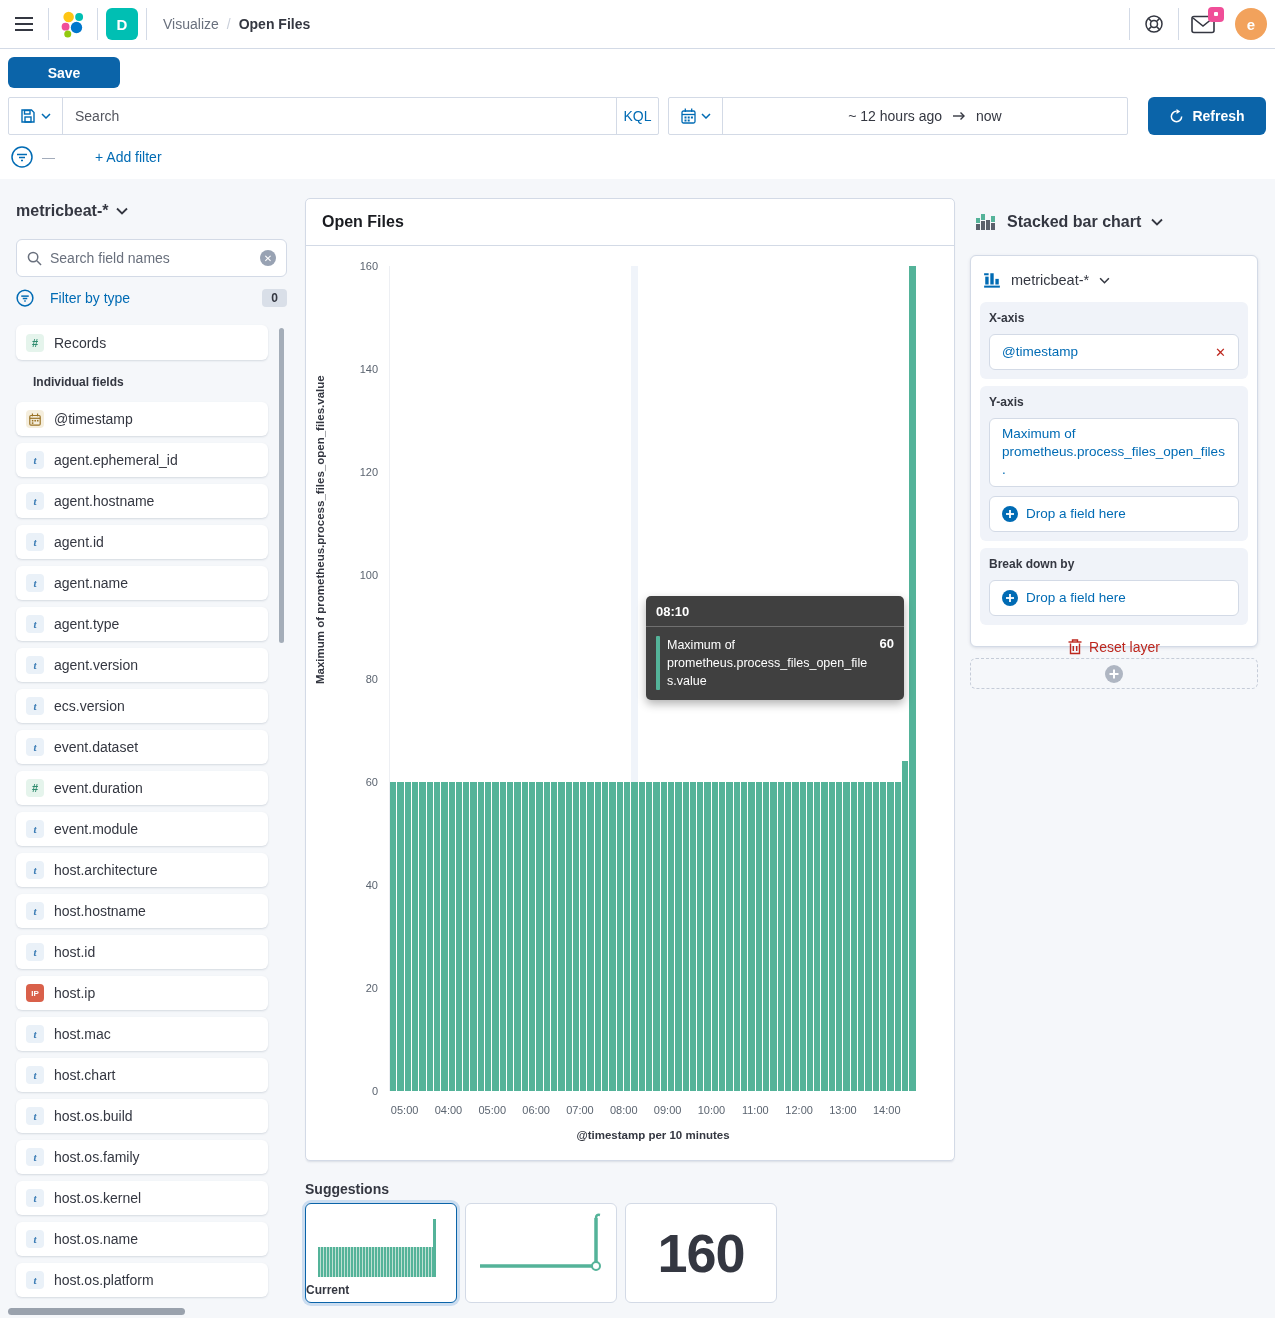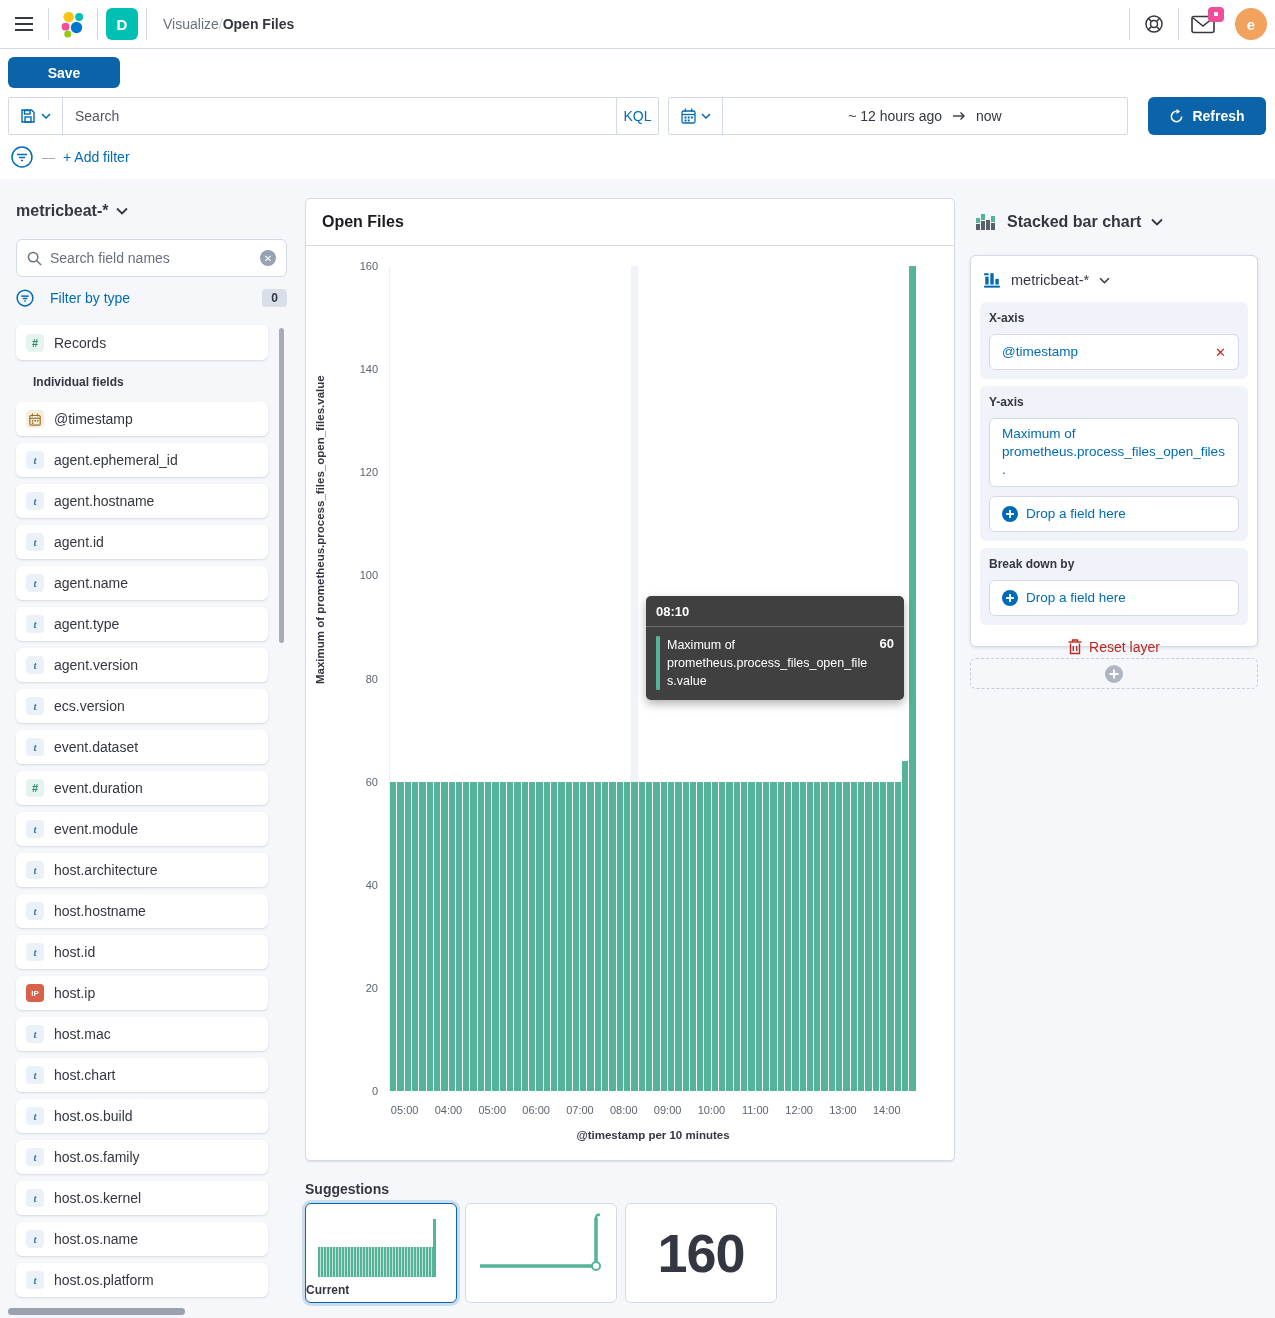--- a/index.html
+++ b/index.html
@@ -7,21 +7,21 @@
   body { font-family:"Liberation Sans","DejaVu Sans",sans-serif; background:#fff; color:#343741; }
   #app { position:relative; width:1275px; height:1318px; overflow:hidden; background:#fff; }
 
   
   .top-bar { position:absolute; left:0; top:0; width:1275px; height:49px; background:#fff;
              border-bottom:1px solid #D3DAE6; display:flex; align-items:stretch; }
   .chrome-btn { width:48px; display:flex; align-items:center; justify-content:center; cursor:pointer; }
   .chrome-div { width:1px; background:#D3DAE6; margin:8px 0; }
   .space-badge { width:32px; height:32px; border-radius:6px; background:#00BFB3; color:#fff;
                  font-weight:bold; font-size:15px; display:flex; align-items:center; justify-content:center; }
-  .breadcrumbs { display:flex; align-items:center; gap:0; padding:0 16px; font-size:14px; }
+  .breadcrumbs { display:flex; align-items:center; gap:8px; padding:0 16px; font-size:14px; }
   .crumb-muted { color:#69707D; }
   .crumb-sep { color:#C9CFDA; }
   .crumb-current { color:#343741; font-weight:600; }
   .top-spacer { flex:1; }
   .avatar { width:32px; height:32px; border-radius:50%; background:#F2A25C; color:#fff;
             font-size:15px; font-weight:600; display:flex; align-items:center; justify-content:center; }
   .mail-wrap { position:relative; }
   .notif-badge { position:absolute; top:-8px; right:-9px; width:16px; height:15px; border-radius:4px;
                  background:#F04E98; display:flex; align-items:center; justify-content:center; }
   .notif-dot { width:4px; height:4px; background:#fff; border-radius:1px; }
@@ -41,21 +41,21 @@
                      border-right:1px solid #D3DAE6; color:#006BB4; cursor:pointer; }
   .search-input { flex:1; border:none; outline:none; font-family:inherit; font-size:14px; padding:0 12px; color:#343741; }
   .search-input::placeholder { color:#343741; opacity:.85; }
   .kql-btn { width:42px; display:flex; align-items:center; justify-content:center; color:#006BB4;
              font-size:14px; border-left:1px solid #D3DAE6; cursor:pointer; }
   .date-cal-btn { width:54px; display:flex; align-items:center; justify-content:center; gap:5px;
                   border-right:1px solid #D3DAE6; color:#006BB4; cursor:pointer; }
   .date-range { flex:1; display:flex; align-items:center; justify-content:center; gap:10px; font-size:14px; color:#343741; cursor:pointer; }
 
   .filter-row { position:absolute; left:10px; top:145px; height:24px; display:flex; align-items:center; gap:8px; }
-  .add-filter { color:#006BB4; font-size:14px; cursor:pointer; }
+  .add-filter { color:#006BB4; font-size:14px; cursor:pointer;margin-left:32px; }
   .filter-dash { color:#98A2B3; font-size:13px; }
 
   
   .app-bg { position:absolute; left:0; top:179px; width:1275px; height:1139px; background:#F5F7FA; }
 
   
   .ip-title { position:absolute; left:16px; top:202px; display:flex; align-items:center; gap:8px;
               font-size:16px; font-weight:700; color:#343741; cursor:pointer; }
   .field-search { position:absolute; left:16px; top:239px; width:271px; height:38px; background:#fff;
                   border:1px solid #D3DAE6; border-radius:6px; display:flex; align-items:center; padding:0 10px; gap:8px; }

